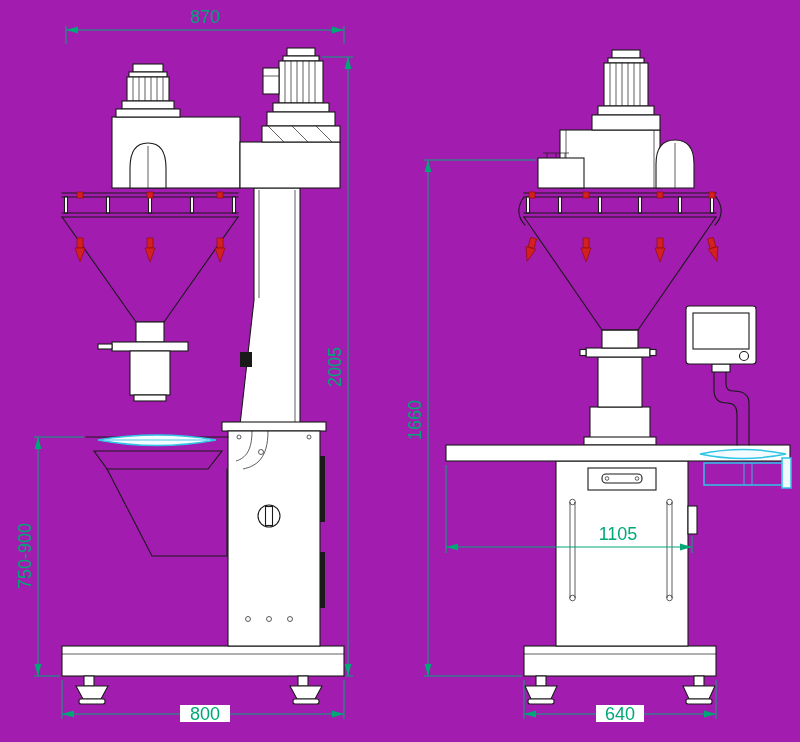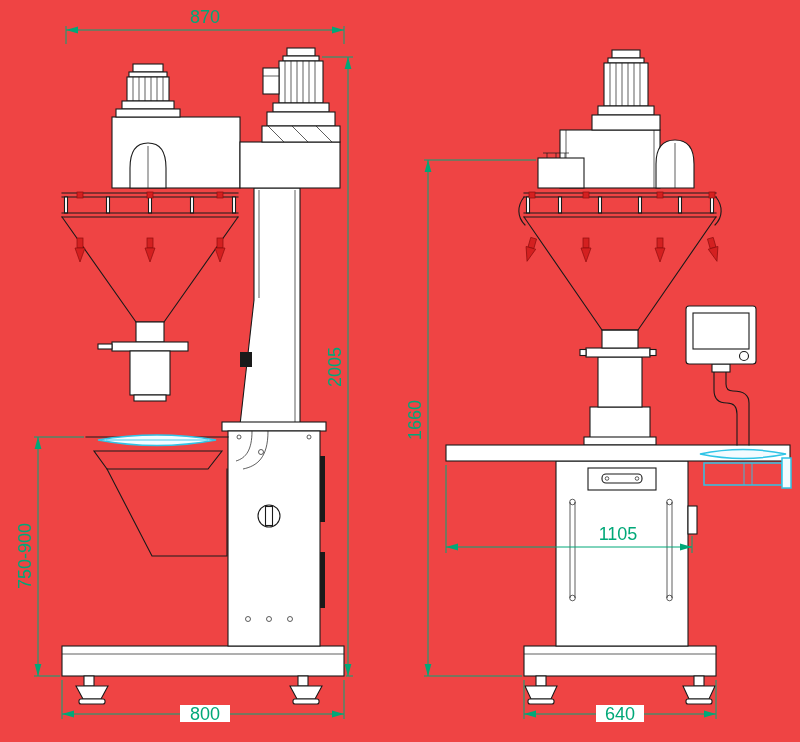--- a/index.html
+++ b/index.html
@@ -1,16 +1,16 @@
 <!DOCTYPE html>
 <html><head>
 <meta charset="utf-8">
 <style>
   html,body{margin:0;padding:0;background:#ffffff;}
-  .stage{position:relative;width:800px;height:742px;background:#ef4444;font-family:"Liberation Sans",sans-serif;}
+  .stage{position:relative;width:800px;height:742px;background:#a21caf;font-family:"Liberation Sans",sans-serif;}
   .ln  {fill:none;stroke:#1a1a1a;stroke-width:1.1;stroke-linecap:square;}
   .lnf {fill:#ffffff;stroke:#1a1a1a;stroke-width:1.1;}
   .thin{fill:none;stroke:#1a1a1a;stroke-width:0.7;}
   .blk {fill:#1a1a1a;stroke:none;}
   .dim {fill:none;stroke:#00A878;stroke-width:1;}
   .dimtxt{font-family:"Liberation Sans",sans-serif;font-size:18px;fill:#00A878;}
   .red {fill:#d42020;stroke:#8e0e0e;stroke-width:0.7;}
   .cyf {fill:#f2fbff;stroke:#2fc4e6;stroke-width:1.5;}
   .cy  {fill:none;stroke:#2fc4e6;stroke-width:1.5;}
   .cyt {fill:none;stroke:#2fc4e6;stroke-width:0.9;}

